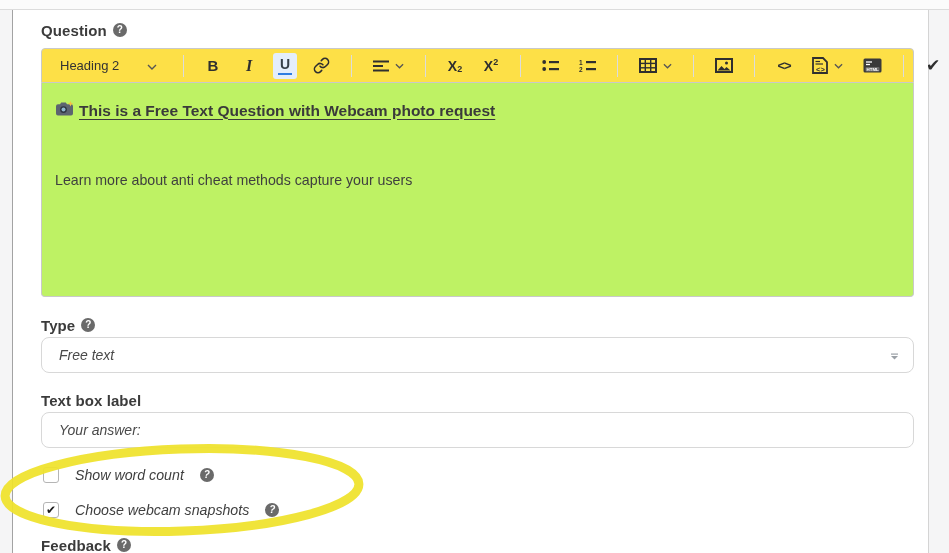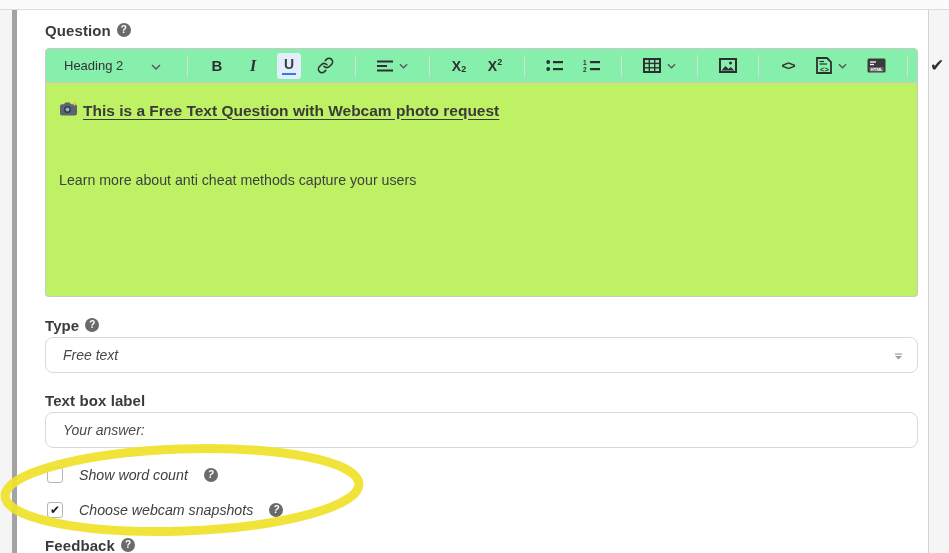--- a/index.html
+++ b/index.html
@@ -4,34 +4,34 @@
 <style>
   * { margin:0; padding:0; box-sizing:border-box; }
   html,body { width:949px; height:553px; overflow:hidden; }
   body {
     font-family:"Liberation Sans","DejaVu Sans",sans-serif;
     background:#f5f5f6; color:#3d3d3d; position:relative;
   }
   .top-strip { height:10px; background:#fbfbfb; border-bottom:1px solid #dcdcdc; }
   .panel {
     position:absolute; left:12px; top:10px; width:917px; height:543px;
-    background:#ffffff; border-left:5px solid #a3a3a3; border-right:1px solid #d4d4d4;
+    background:#ffffff; border-left:1px solid #a3a3a3; border-right:1px solid #d4d4d4;
     padding:10px 16px 0 28px;
   }
   .field-label-row { display:flex; align-items:center; gap:6px; height:20px; }
   .field-label { font-size:15px; font-weight:bold; color:#3b3b3b; letter-spacing:.1px; }
   .help-icon {
     width:14px; height:14px; border-radius:50%; background:#6a6a6a; color:#fff;
     font-size:10px; font-weight:bold; display:inline-flex; align-items:center;
     justify-content:center; line-height:1; cursor:pointer; flex:0 0 auto;
   }
   
   .toolbar {
     margin-top:8px; height:35px; width:873px;
-    border:1px solid #c9c9c9; border-radius:4px 4px 0 0; background:#86efac;
+    border:1px solid #c9c9c9; border-radius:4px 4px 0 0; background:#fde047;
     display:flex; align-items:center; padding:0 6px; gap:12px;
   }
   .tb-sep { width:1px; height:22px; background:#dcdcdc; margin:0 5px; flex:0 0 auto; }
   .tb-btn {
     height:26px; min-width:24px; padding:0 4px; display:flex; align-items:center;
     justify-content:center; color:#2f2f2f; border-radius:3px; cursor:pointer;
     font-size:15px; flex:0 0 auto;
   }
   .tb-btn svg { display:block; }
   .heading-select {

